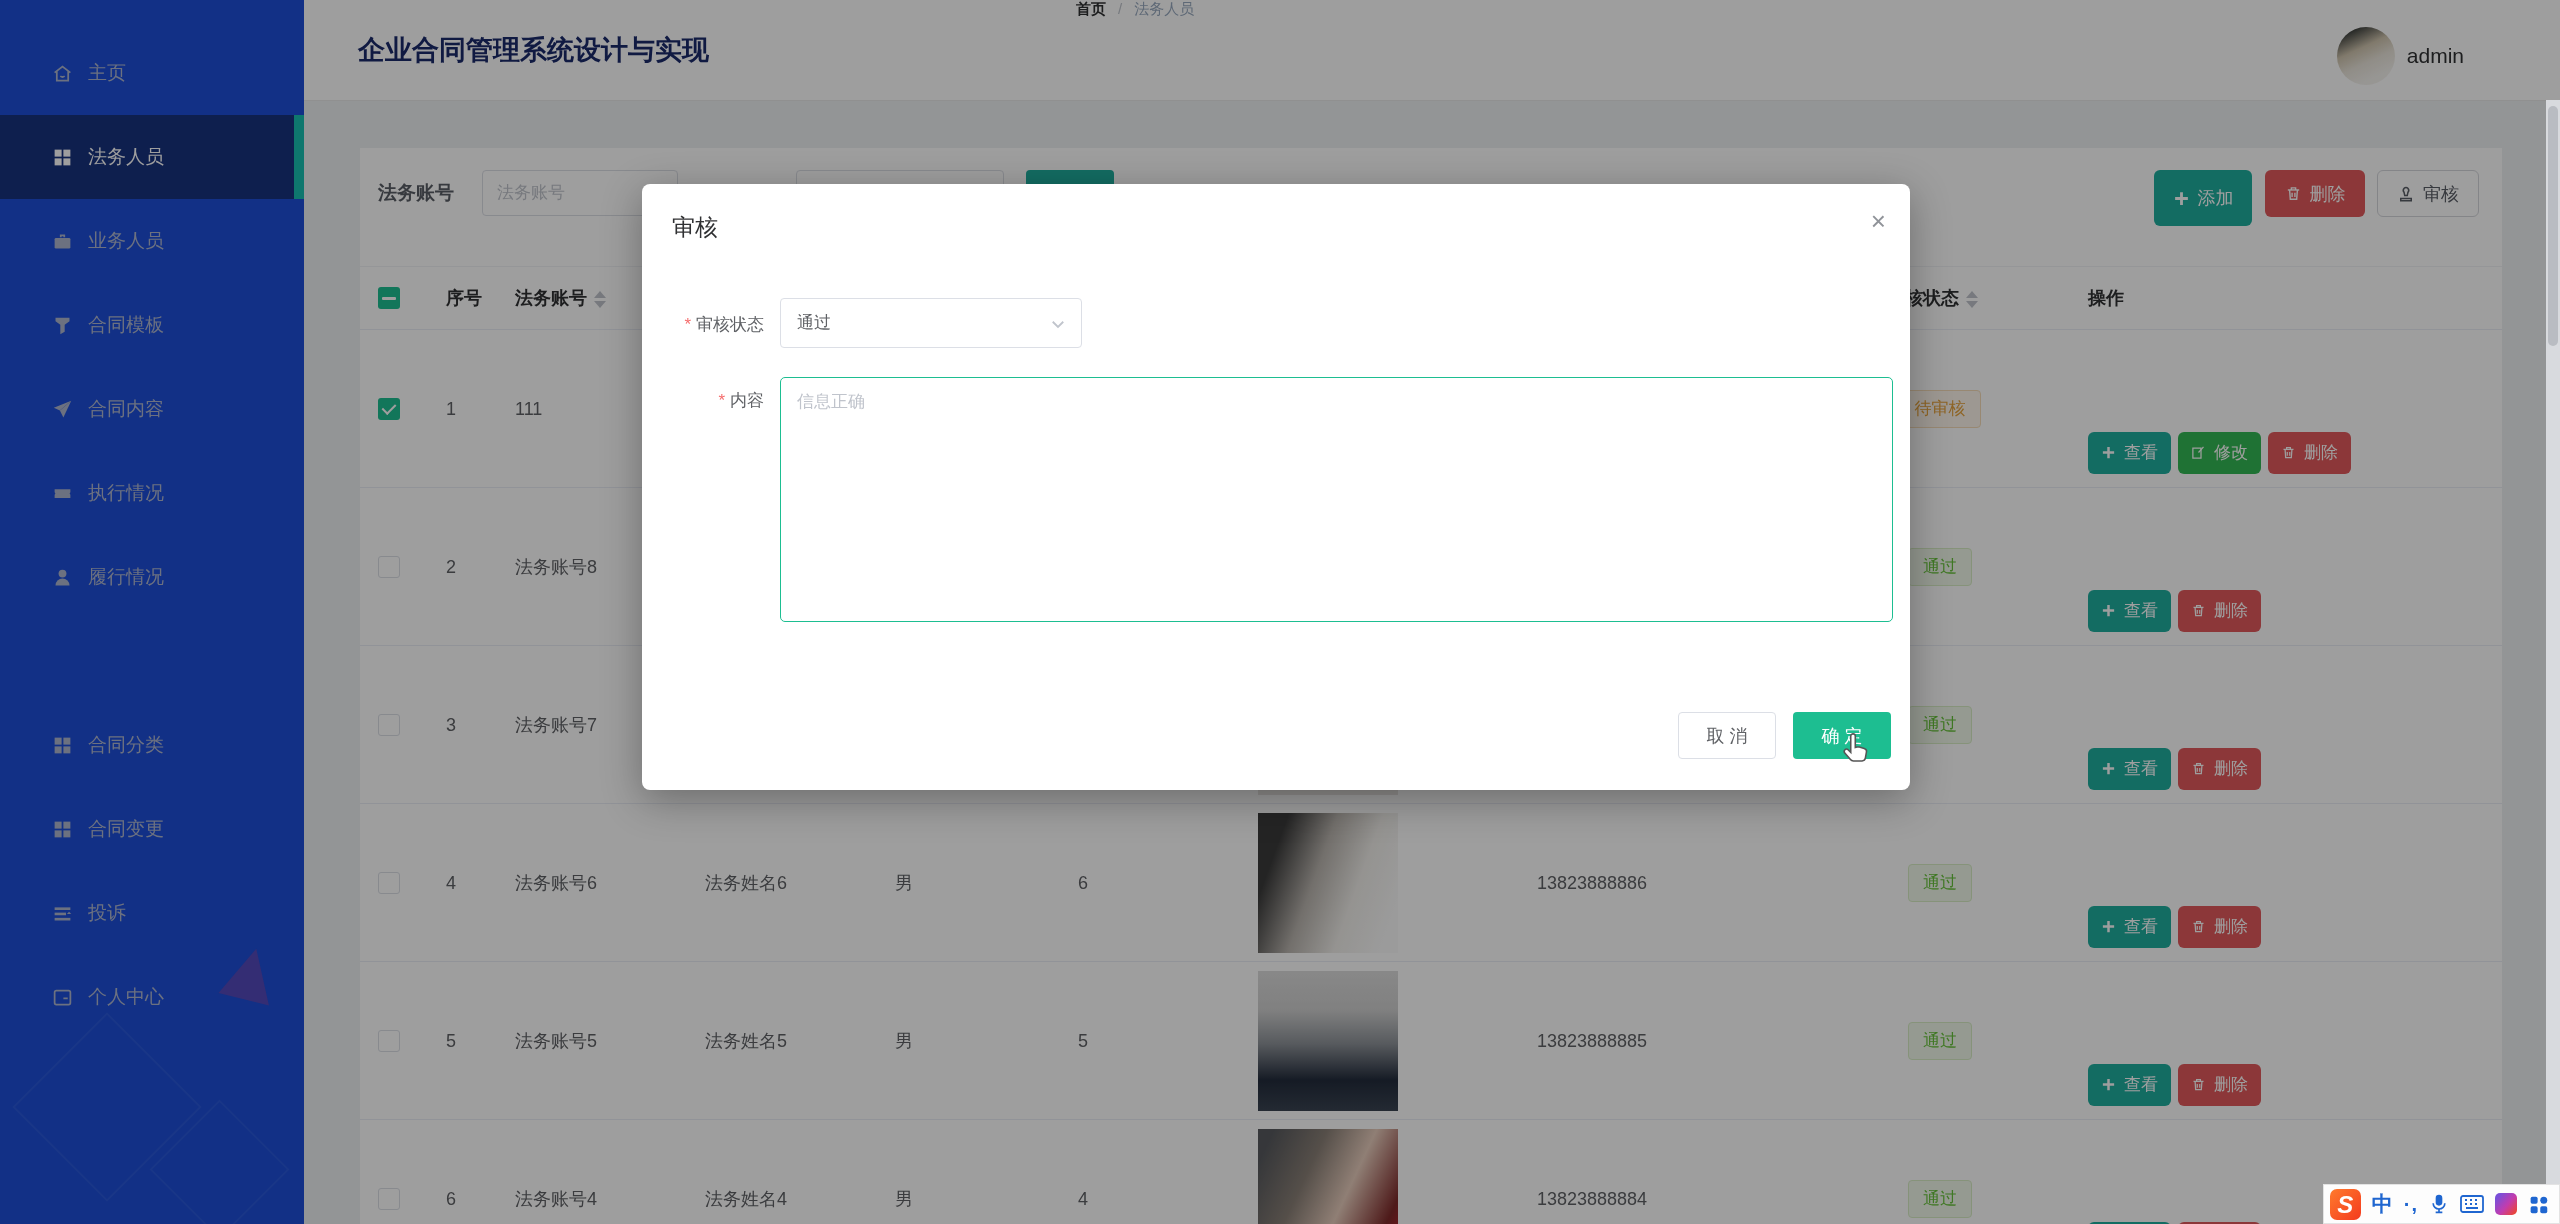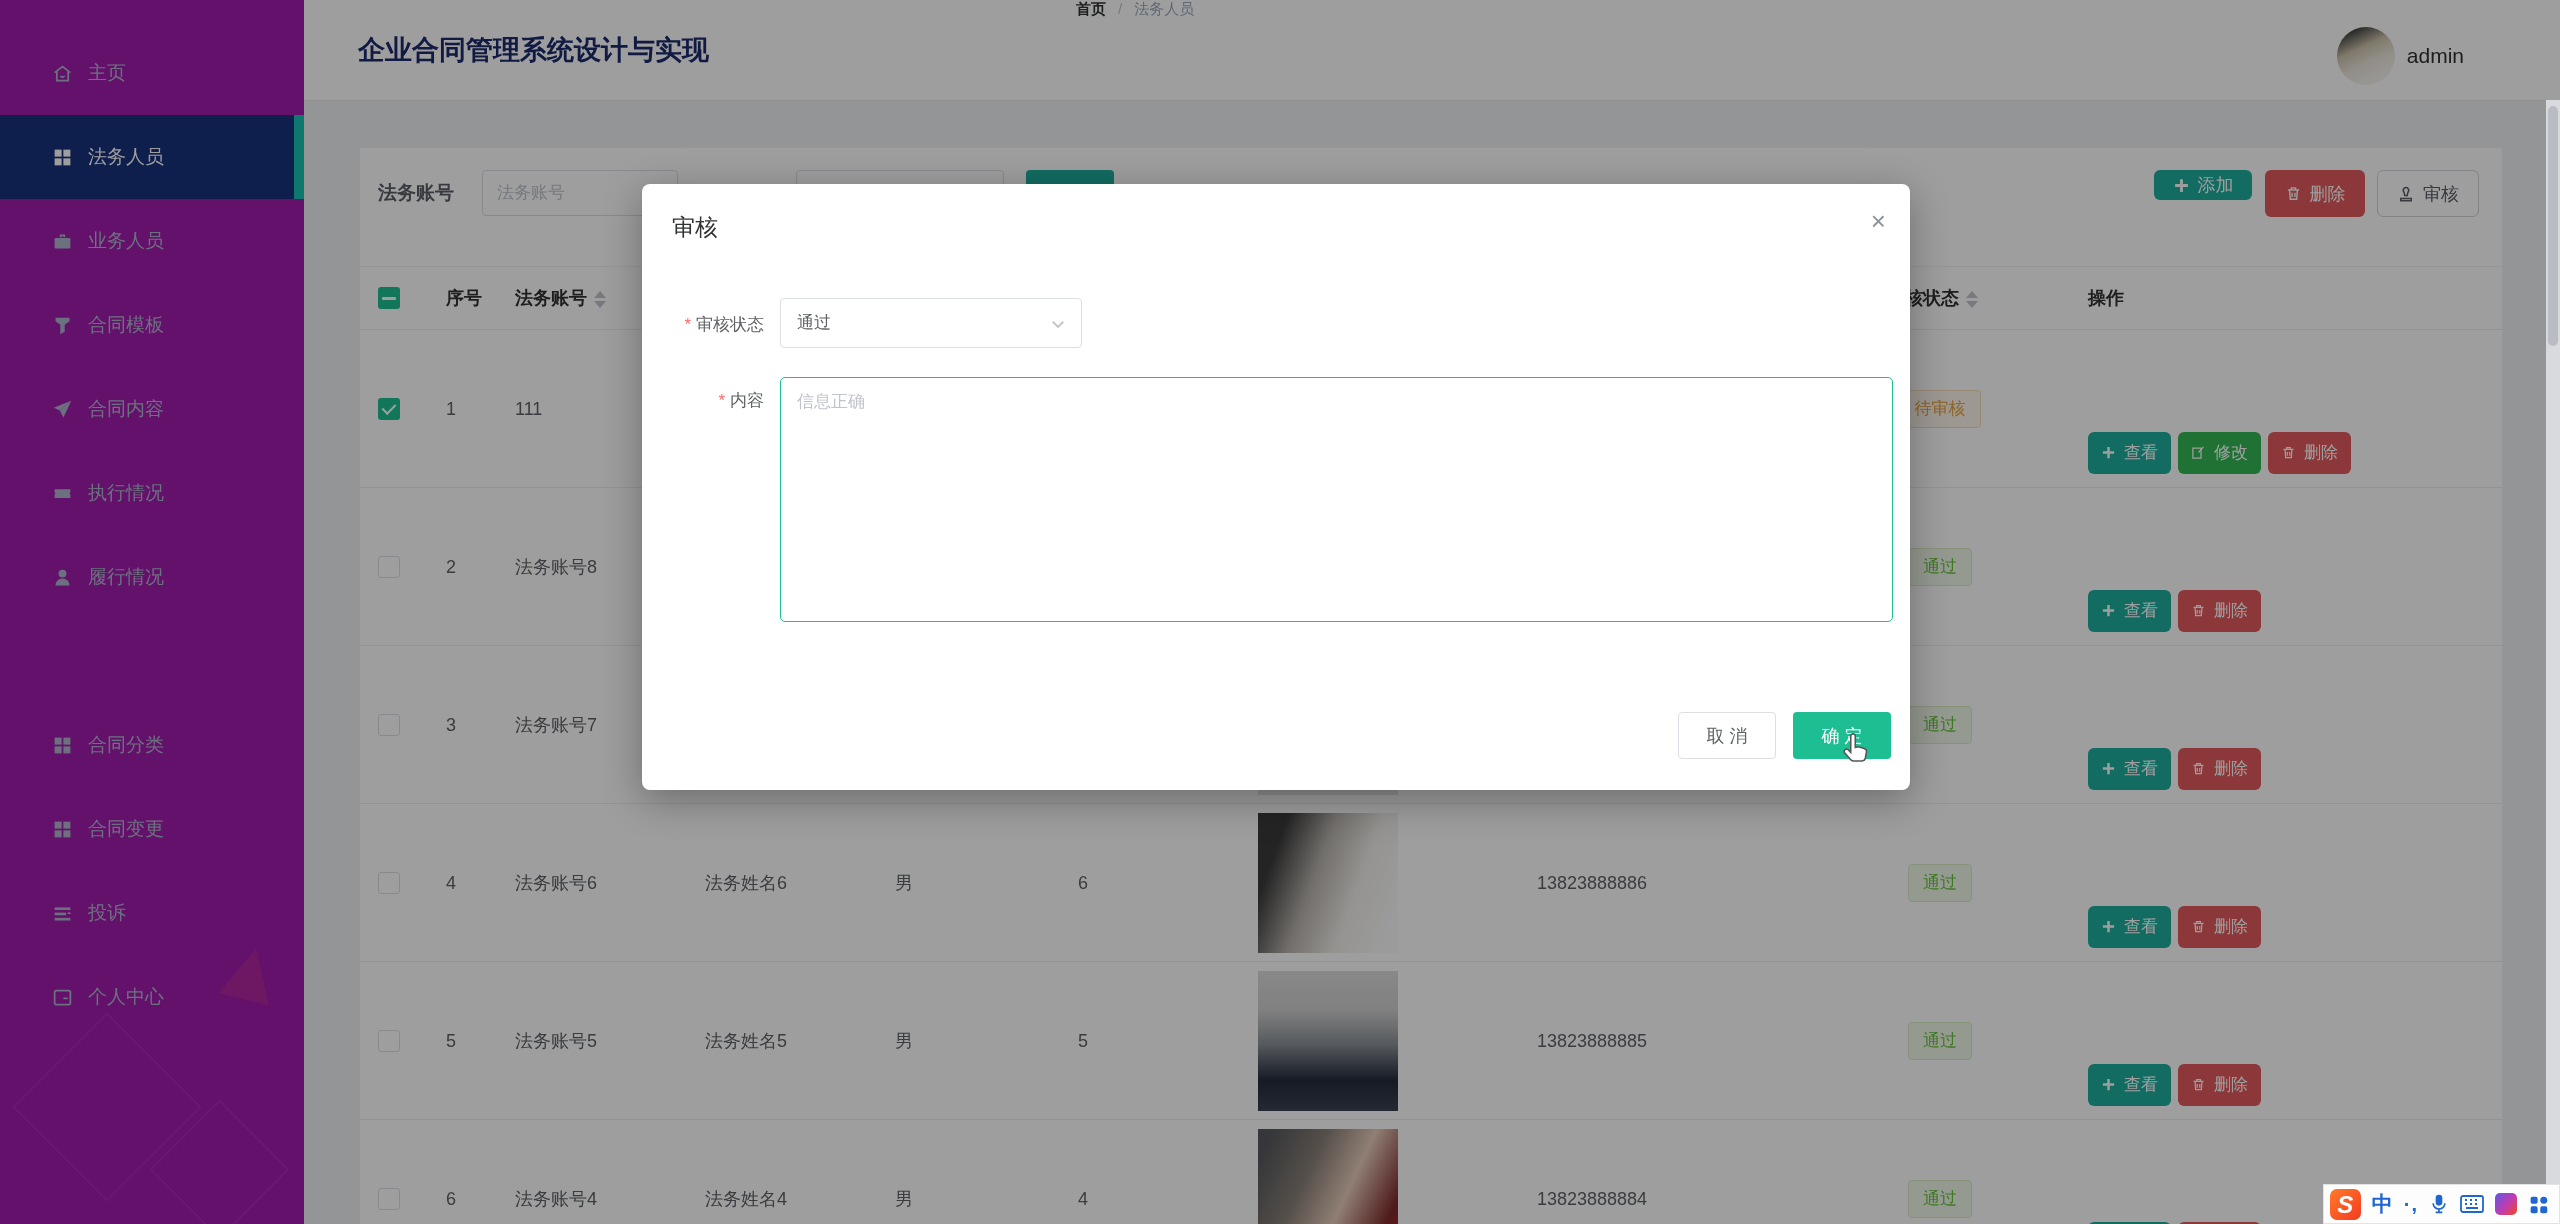--- a/index.html
+++ b/index.html
@@ -1,18 +1,18 @@
 <!DOCTYPE html>
 <html><head>
 <meta charset="utf-8">
 <style>
   html,body{margin:0;padding:0;width:2560px;height:1224px;overflow:hidden;
     font-family:"Liberation Sans","DejaVu Sans",sans-serif;background:#eef0f2;}
   
-  .sidebar{position:absolute;left:0;top:0;width:304px;height:1224px;background:#a21caf;overflow:hidden;z-index:2;}
+  .sidebar{position:absolute;left:0;top:0;width:304px;height:1224px;background:#1d4ed8;overflow:hidden;z-index:2;}
   .s-item{position:absolute;left:0;width:304px;height:84px;display:flex;align-items:center;
     padding-left:52px;box-sizing:border-box;color:#aeb6cf;font-size:19px;cursor:pointer;}
   .s-item svg{width:21px;height:21px;margin-right:15px;flex:none;}
   .s-item.active{background:#17327f;color:#fff;}
   .s-item.active::after{content:"";position:absolute;right:0;top:0;width:10px;height:84px;background:#17c0b2;}
   .deco-tri{position:absolute;left:224px;top:948px;width:0;height:0;border-left:26px solid transparent;
     border-right:26px solid transparent;border-bottom:52px solid rgba(214,62,118,.30);transform:rotate(14deg);}
   .deco-cube{position:absolute;border:2px solid rgba(255,255,255,.055);transform:rotate(45deg);}
   
   .topbar{position:absolute;left:304px;top:0;width:2256px;height:100px;background:#ffffff;border-bottom:1px solid #e8e8e8;}
@@ -33,21 +33,21 @@
   .tb-input::placeholder{color:#c0c4cc;}
   .tb-box2{position:absolute;left:436px;top:22px;width:208px;height:46px;box-sizing:border-box;border:1px solid #dcdfe6;border-radius:4px;background:#fff;}
   .btn{display:inline-flex;align-items:center;justify-content:center;gap:8px;border:none;border-radius:6px;
     color:#fff;font-size:18px;cursor:pointer;font-family:inherit;box-sizing:border-box;}
   .btn svg{flex:none;}
   .teal{background:#1fae9f;}
   .green{background:#33b854;}
   .red{background:#e25a5c;}
   .plain{background:#fff;border:1px solid #d5d7dc;color:#5a5e66;}
   .q-btn{position:absolute;left:666px;top:22px;width:88px;height:46px;border-radius:4px;}
-  .add-btn{position:absolute;left:1794px;top:22px;width:98px;height:30px;}
+  .add-btn{position:absolute;left:1794px;top:22px;width:98px;height:56px;}
   .del-btn{position:absolute;left:1905px;top:22px;width:100px;height:47px;}
   .audit-btn{position:absolute;left:2017px;top:22px;width:102px;height:47px;}
   
   .t-head{position:absolute;left:0;top:118px;width:2142px;height:64px;border-top:1px solid #f0f2f5;border-bottom:1px solid #ebeef5;box-sizing:border-box;}
   .t-head .cell{line-height:62px;font-size:18px;font-weight:bold;color:#303133;}
   .t-row{position:absolute;left:0;width:2142px;height:158px;border-bottom:1px solid #ebeef5;box-sizing:border-box;}
   .cell{position:absolute;white-space:nowrap;}
   .t-row .cell{line-height:158px;font-size:18px;color:#606266;}
   .c-idx{left:86px;}
   .c-acct{left:155px;}

